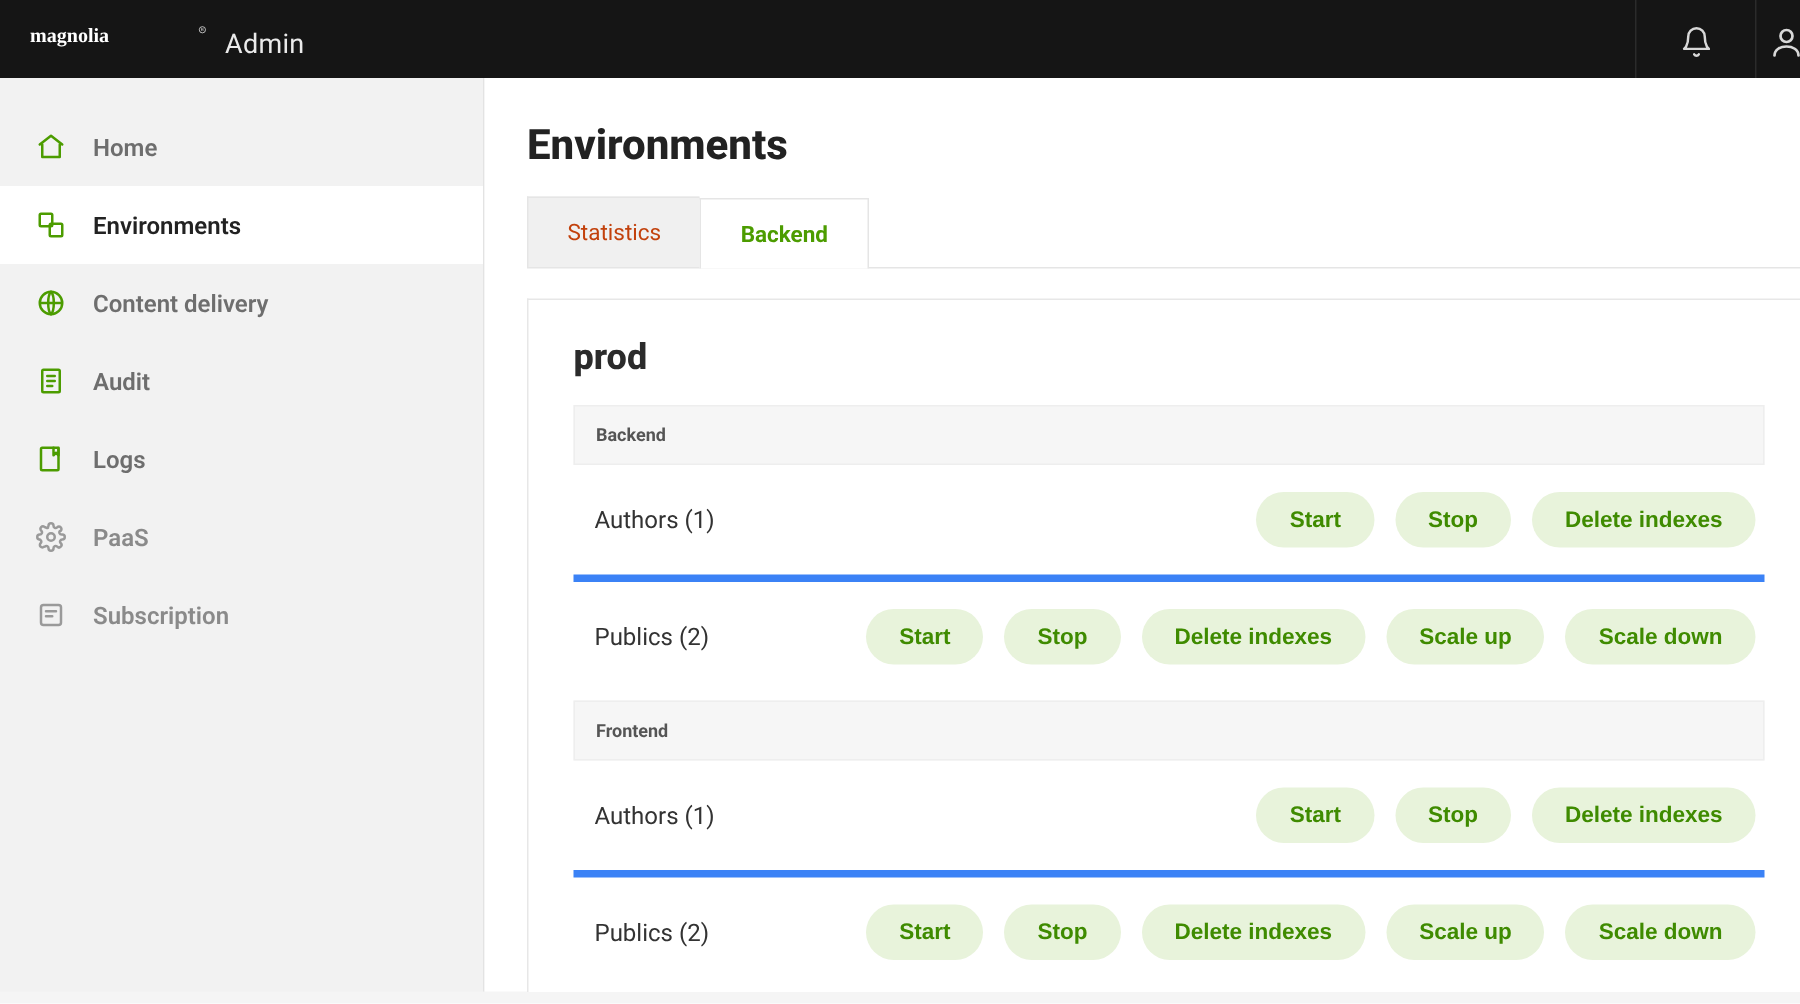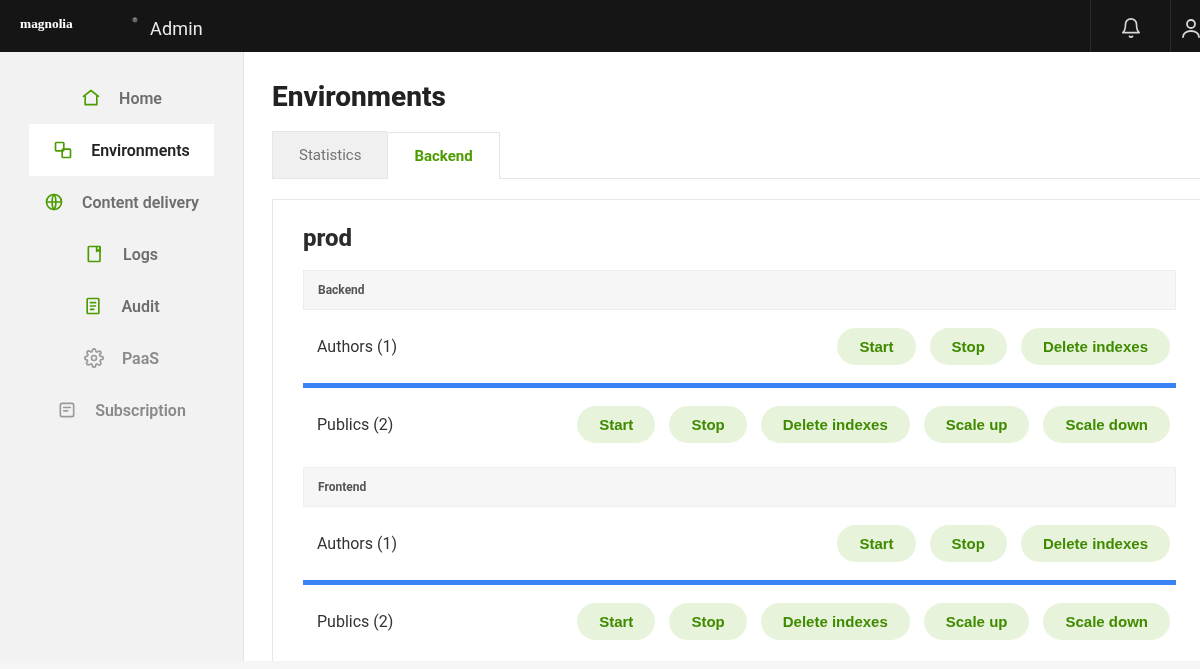--- a/index.html
+++ b/index.html
@@ -23,41 +23,41 @@
   .topbar-right { position: absolute; right: 0; top: 0; height: 60px; display: flex; }
   .topbar-cell {
     width: 80px; height: 60px; border-left: 1px solid #2b2b2b;
     display: flex; align-items: center; justify-content: center; color: #ddd;
   }
   .topbar-cell.user { width: 30px; justify-content: flex-start; padding-left: 8px; overflow: hidden; }
 
   
   .layout { display: flex; height: calc(100% - 60px); }
   .sidebar {
-    width: 244px; background: #f2f2f2; border-right: 1px solid #e3e3e3; padding-top: 20px;
-    display: flex; flex-direction: column; align-items: center;
+    width: 323px; background: #f2f2f2; border-right: 1px solid #e3e3e3; padding-top: 20px;
+    display: flex; flex-direction: column;
   }
   .nav-item {
     display: flex; align-items: center; gap: 18px;
     padding: 16px 24px; font-size: 16px; color: #6e6e6e; font-weight: 600; cursor: pointer;
   }
   .nav-item.active { background: #ffffff; color: #222; }
   .nav-item .nav-icon { width: 20px; height: 20px; display:flex; align-items:center; justify-content:center; }
   .nav-item .nav-icon svg { stroke: #4c9c00; }
   .nav-item.muted .nav-icon svg { stroke: #9a9a9a; }
   .nav-item.muted { color: #8a8a8a; }
 
   .main { flex: 1; background: #fff; overflow: hidden; position: relative; }
   .main-inner { padding: 28px 0 0 28px; height: 100%; overflow: auto; }
   .page-title { font-size: 28px; font-weight: 800; color: #222; margin-bottom: 18px; }
 
   
   .tabs { display: flex; border-bottom: 1px solid #e5e5e5; margin-right: 0; }
   .tab {
-    padding: 14px 26px; font-size: 15px; color: #737373; background: #f0f0f0; border: 1px solid #e5e5e5; border-bottom: none; cursor: pointer;
+    padding: 14px 26px; font-size: 15px; color: #c2410c; background: #f0f0f0; border: 1px solid #e5e5e5; border-bottom: none; cursor: pointer;
   }
   .tab.active { background: #fff; color: #4c9c00; font-weight: 700; border-left: 1px solid #e5e5e5; border-right: 1px solid #e5e5e5; position: relative; top: 1px; }
   .tab:first-child { border-right: none; }
 
   
   .card { margin-top: 20px; margin-right: 0; border: 1px solid #e7e7e7; border-right: none; background: #fff; padding: 24px 24px 8px 30px; }
   .env-title { font-size: 24px; font-weight: 800; color: #2b2b2b; margin-bottom: 18px; }
 
   .section-header {
     background: #f6f6f6; border: 1px solid #eee; padding: 12px 14px; font-size: 12px; font-weight: 700; color: #555;
@@ -137,34 +137,34 @@
         <svg width="20" height="20" viewBox="0 0 24 24" fill="none" stroke-width="2" stroke-linecap="round" stroke-linejoin="round">
             <circle cx="12" cy="12" r="9"></circle>
             <path d="M4 12h16M12 3c3 3 3 15 0 18M12 3c-3 3-3 15 0 18"></path>
           </svg>
       </span>
       <span>Content delivery</span>
     </div>
     <div class="nav-item">
       <span class="nav-icon">
         <svg width="20" height="20" viewBox="0 0 24 24" fill="none" stroke-width="2" stroke-linecap="round" stroke-linejoin="round">
+            <rect x="5" y="3" width="14" height="18" rx="1"></rect>
+            <path d="M9 8h6M9 12h6M9 16h4"></path>
+          </svg>
+      </span>
+      <span>Audit</span>
+    </div>
+    <div class="nav-item">
+      <span class="nav-icon">
+        <svg width="20" height="20" viewBox="0 0 24 24" fill="none" stroke-width="2" stroke-linecap="round" stroke-linejoin="round">
             <rect x="4" y="3" width="14" height="18" rx="1"></rect>
             <path d="M14 3v6l2-2 2 2V3"></path>
           </svg>
       </span>
       <span>Logs</span>
-    </div>
-    <div class="nav-item">
-      <span class="nav-icon">
-        <svg width="20" height="20" viewBox="0 0 24 24" fill="none" stroke-width="2" stroke-linecap="round" stroke-linejoin="round">
-            <rect x="5" y="3" width="14" height="18" rx="1"></rect>
-            <path d="M9 8h6M9 12h6M9 16h4"></path>
-          </svg>
-      </span>
-      <span>Audit</span>
     </div>
     <div class="nav-item muted">
       <span class="nav-icon">
         <svg width="20" height="20" viewBox="0 0 24 24" fill="none" stroke-width="2" stroke-linecap="round" stroke-linejoin="round">
             <circle cx="12" cy="12" r="3"></circle>
             <path d="M19.4 15a1.7 1.7 0 00.34 1.87l.06.06a2 2 0 11-2.83 2.83l-.06-.06a1.7 1.7 0 00-1.87-.34 1.7 1.7 0 00-1.03 1.56V21a2 2 0 11-4 0v-.09a1.7 1.7 0 00-1.03-1.56 1.7 1.7 0 00-1.87.34l-.6.06a2 2 0 11-2.83-2.83l.06-.06a1.7 1.7 0 00.34-1.87 1.7 1.7 0 00-1.56-1.03H3a2 2 0 110-4h.09a1.7 1.7 0 001.56-1.03 1.7 1.7 0 00-.34-1.87l-.06-.06A2 2 0 117.08 4.2l.6.06a1.7 1.7 0 001.87.34H9a1.7 1.7 0 001-1.56V3a2 2 0 114 0v.09a1.7 1.7 0 001.03 1.56 1.7 1.7 0 001.87-.34l.06-.06a2 2 0 112.83 2.83l-.6.06a1.7 1.7 0 00-.34 1.87V9a1.7 1.7 0 001.56 1.03H21a2 2 0 110 4h-.09a1.7 1.7 0 00-1.51 1z"></path>
           </svg>
       </span>
       <span>PaaS</span>
     </div>

